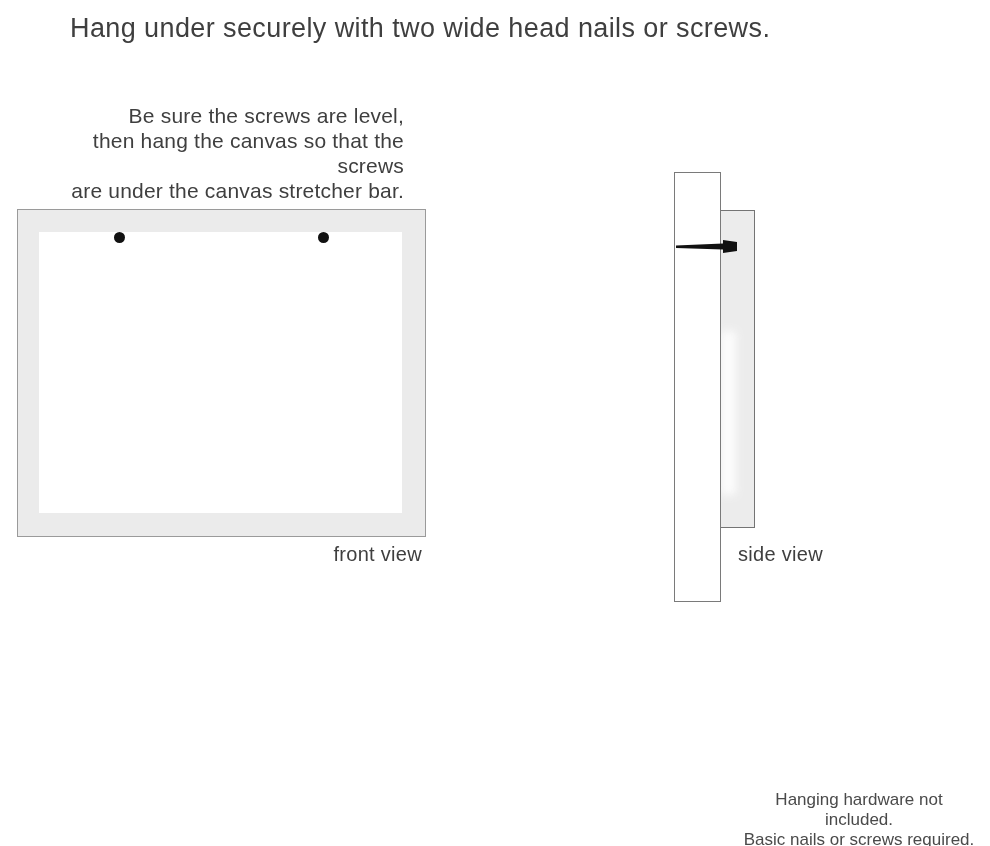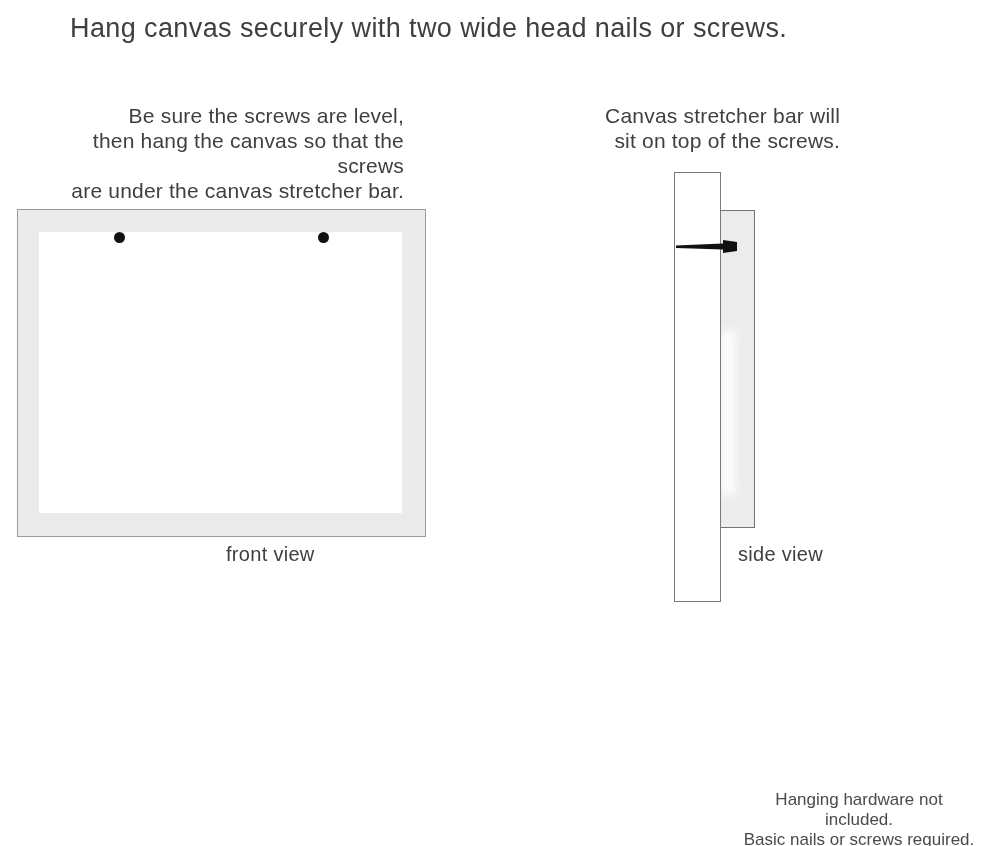--- a/index.html
+++ b/index.html
@@ -56,21 +56,21 @@
     position:absolute;width:11px;height:11px;border-radius:50%;
     background:var(--screw-dot);
   }
   .dot-left{left:114px;top:232px;}
   .dot-right{left:318px;top:232px;}
 
   .label{
     position:absolute;font-size:20px;font-weight:300;
     letter-spacing:.3px;white-space:nowrap;color:var(--text);
   }
-  .label-front{left:226px;top:543px;width:196px;}
+  .label-front{left:226px;top:543px;width:196px;text-align:right;}
   .label-side{left:738px;top:543px;}
 
   
   .side-canvas{
     position:absolute;left:720px;top:210px;
     width:35px;height:318px;box-sizing:border-box;
     background:var(--side-canvas-fill);
     border:1px solid var(--side-canvas-border);
     overflow:hidden;
   }
@@ -94,28 +94,26 @@
     font-size:17px;font-weight:300;line-height:20px;
     text-align:center;white-space:pre-line;
     color:var(--footnote-text);
   }
 </style>
 </head>
 <body>
 
 <div class="page">
 
-  <h1 class="title">Hang canvas securely with two wide head nails or screws.</h1>
+  <h1 class="title">Hang under securely with two wide head nails or screws.</h1>
 
   <p class="instr instr-front">Be sure the screws are level,
 then hang the canvas so that the screws
 are under the canvas stretcher bar.</p>
 
-  <p class="instr instr-side">Canvas stretcher bar will
-sit on top of the screws.</p>
 
   <div class="front-canvas">
     <div class="front-inner"></div>
   </div>
   <div class="dot dot-left"></div>
   <div class="dot dot-right"></div>
   <div class="label label-front">front view</div>
 
   <div class="side-canvas">
     <div class="highlight"></div>

